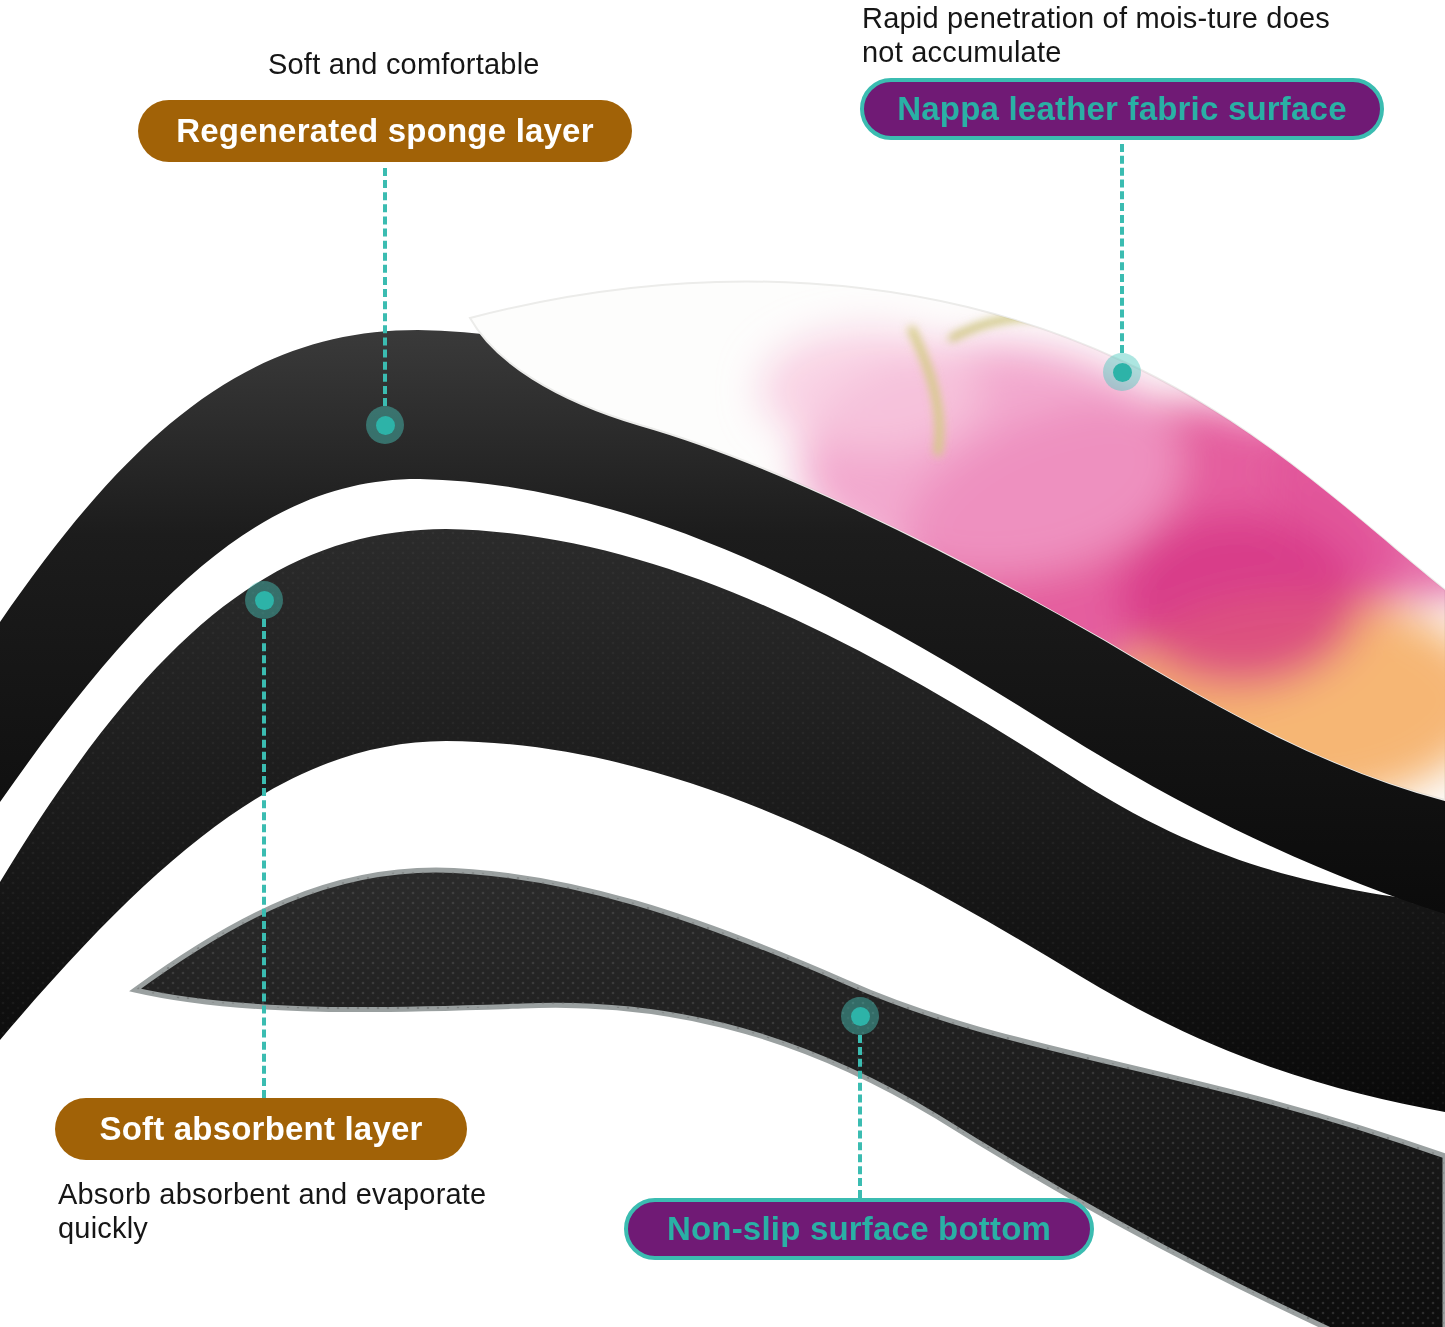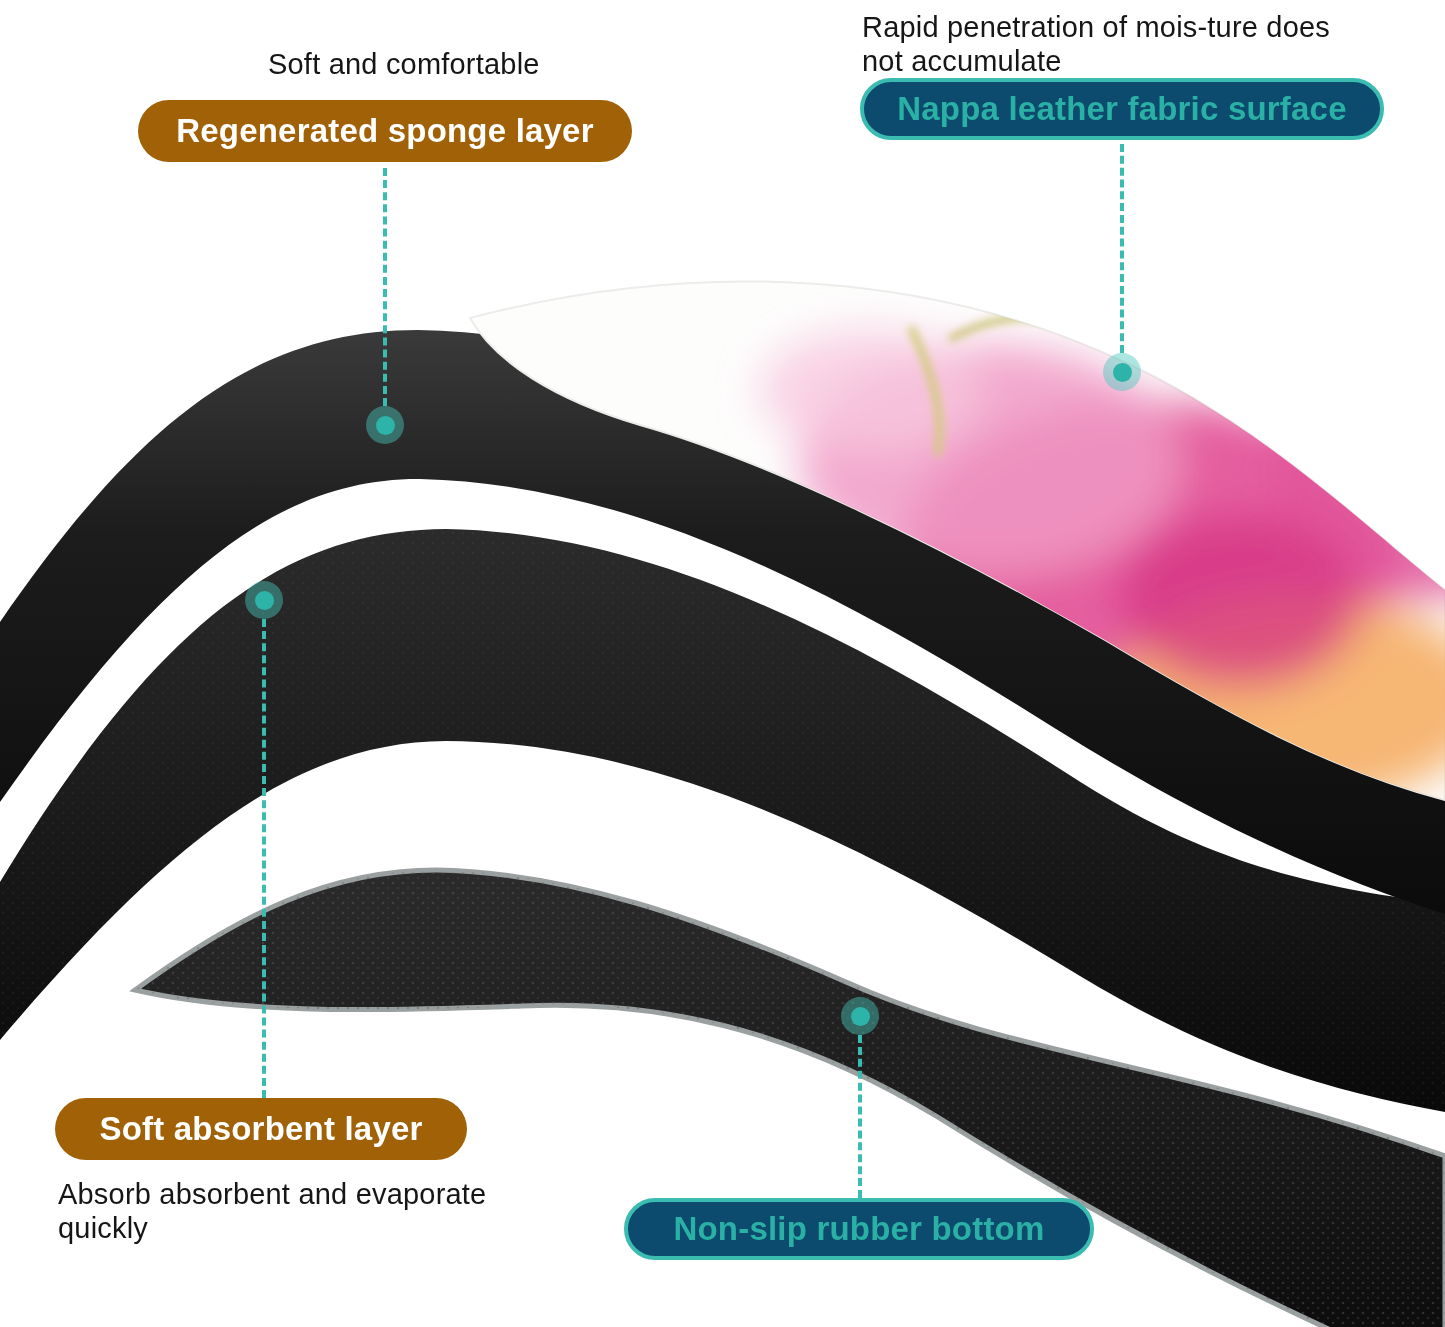--- a/index.html
+++ b/index.html
@@ -2,28 +2,28 @@
 <html><head>
 <meta charset="utf-8">
 <style>
   html,body{margin:0;padding:0;background:#ffffff;}
   body{font-family:"Liberation Sans","DejaVu Sans",sans-serif;}
   .canvas{position:relative;width:1445px;height:1327px;overflow:hidden;background:#ffffff;}
   .canvas svg{position:absolute;left:0;top:0;width:1445px;height:1327px;display:block;}
 
   .note{position:absolute;color:#161616;font-size:29px;line-height:1.16;letter-spacing:.2px;}
   .note-sponge{left:252px;top:48px;width:420px;margin-left:16px;}
-  .note-surface{left:862px;top:2px;width:512px;margin-top:9px;}
+  .note-surface{left:862px;top:2px;width:512px;}
   .note-foam{left:58px;top:1178px;width:462px;}
   .note-rubber{left:584px;top:1282px;width:550px;text-align:center;}
 
   .pill{position:absolute;height:62px;border-radius:34px;display:flex;align-items:center;justify-content:center;
         font-weight:bold;font-size:33px;letter-spacing:.2px;white-space:nowrap;box-sizing:border-box;}
   .pill-solid{background:#a16207;color:#ffffff;}
-  .pill-outline{background:#0c4a6e;border:4px solid #3bbcb1;color:#2ab0a5;}
+  .pill-outline{background:#701a75;border:4px solid #3bbcb1;color:#2ab0a5;}
   .pill-sponge{left:138px;top:100px;width:494px;}
   .pill-surface{left:860px;top:78px;width:524px;}
   .pill-foam{left:55px;top:1098px;width:412px;}
   .pill-rubber{left:624px;top:1198px;width:470px;}
 
   .dash{position:absolute;width:0;border-left:4px dashed #3bbcb1;}
   .dash-sponge{left:383px;top:168px;height:238px;}
   .dash-surface{left:1120px;top:144px;height:209px;}
   .dash-foam{left:262px;top:619px;height:479px;}
   .dash-rubber{left:858px;top:1035px;height:163px;}
@@ -117,15 +117,15 @@
       <span class="dot-core"></span>
     </span>
   <div class="dash dash-foam"></div>
   <div class="pill pill-solid pill-foam">Soft absorbent layer</div>
   <div class="note note-foam">Absorb absorbent and evaporate quickly</div>
 
   <span class="dot dot-rubber">
       <span class="dot-core"></span>
     </span>
   <div class="dash dash-rubber"></div>
-  <div class="pill pill-outline pill-rubber">Non-slip rubber bottom</div>
+  <div class="pill pill-outline pill-rubber">Non-slip surface bottom</div>
 
 </div>
 
 </body></html>

